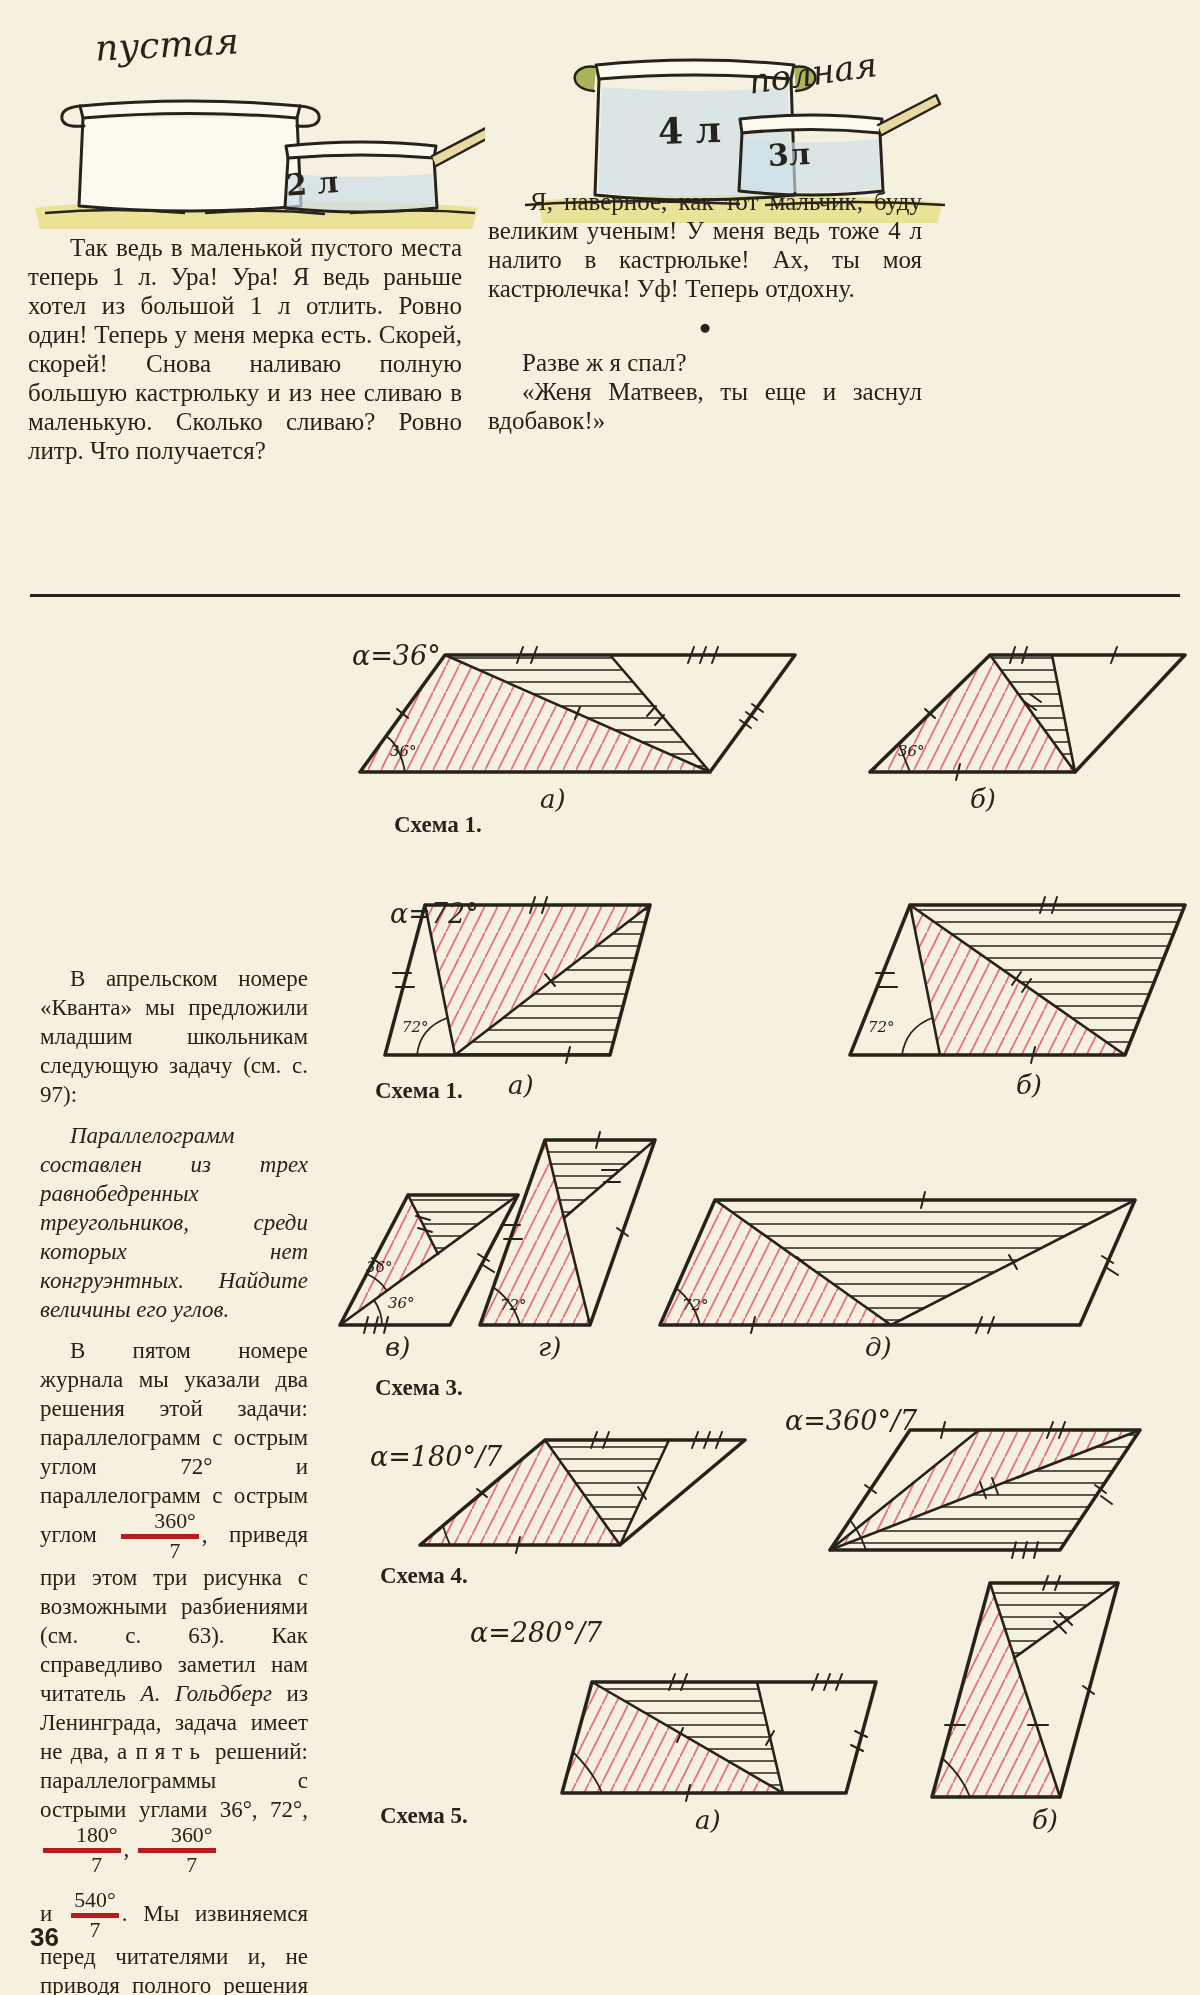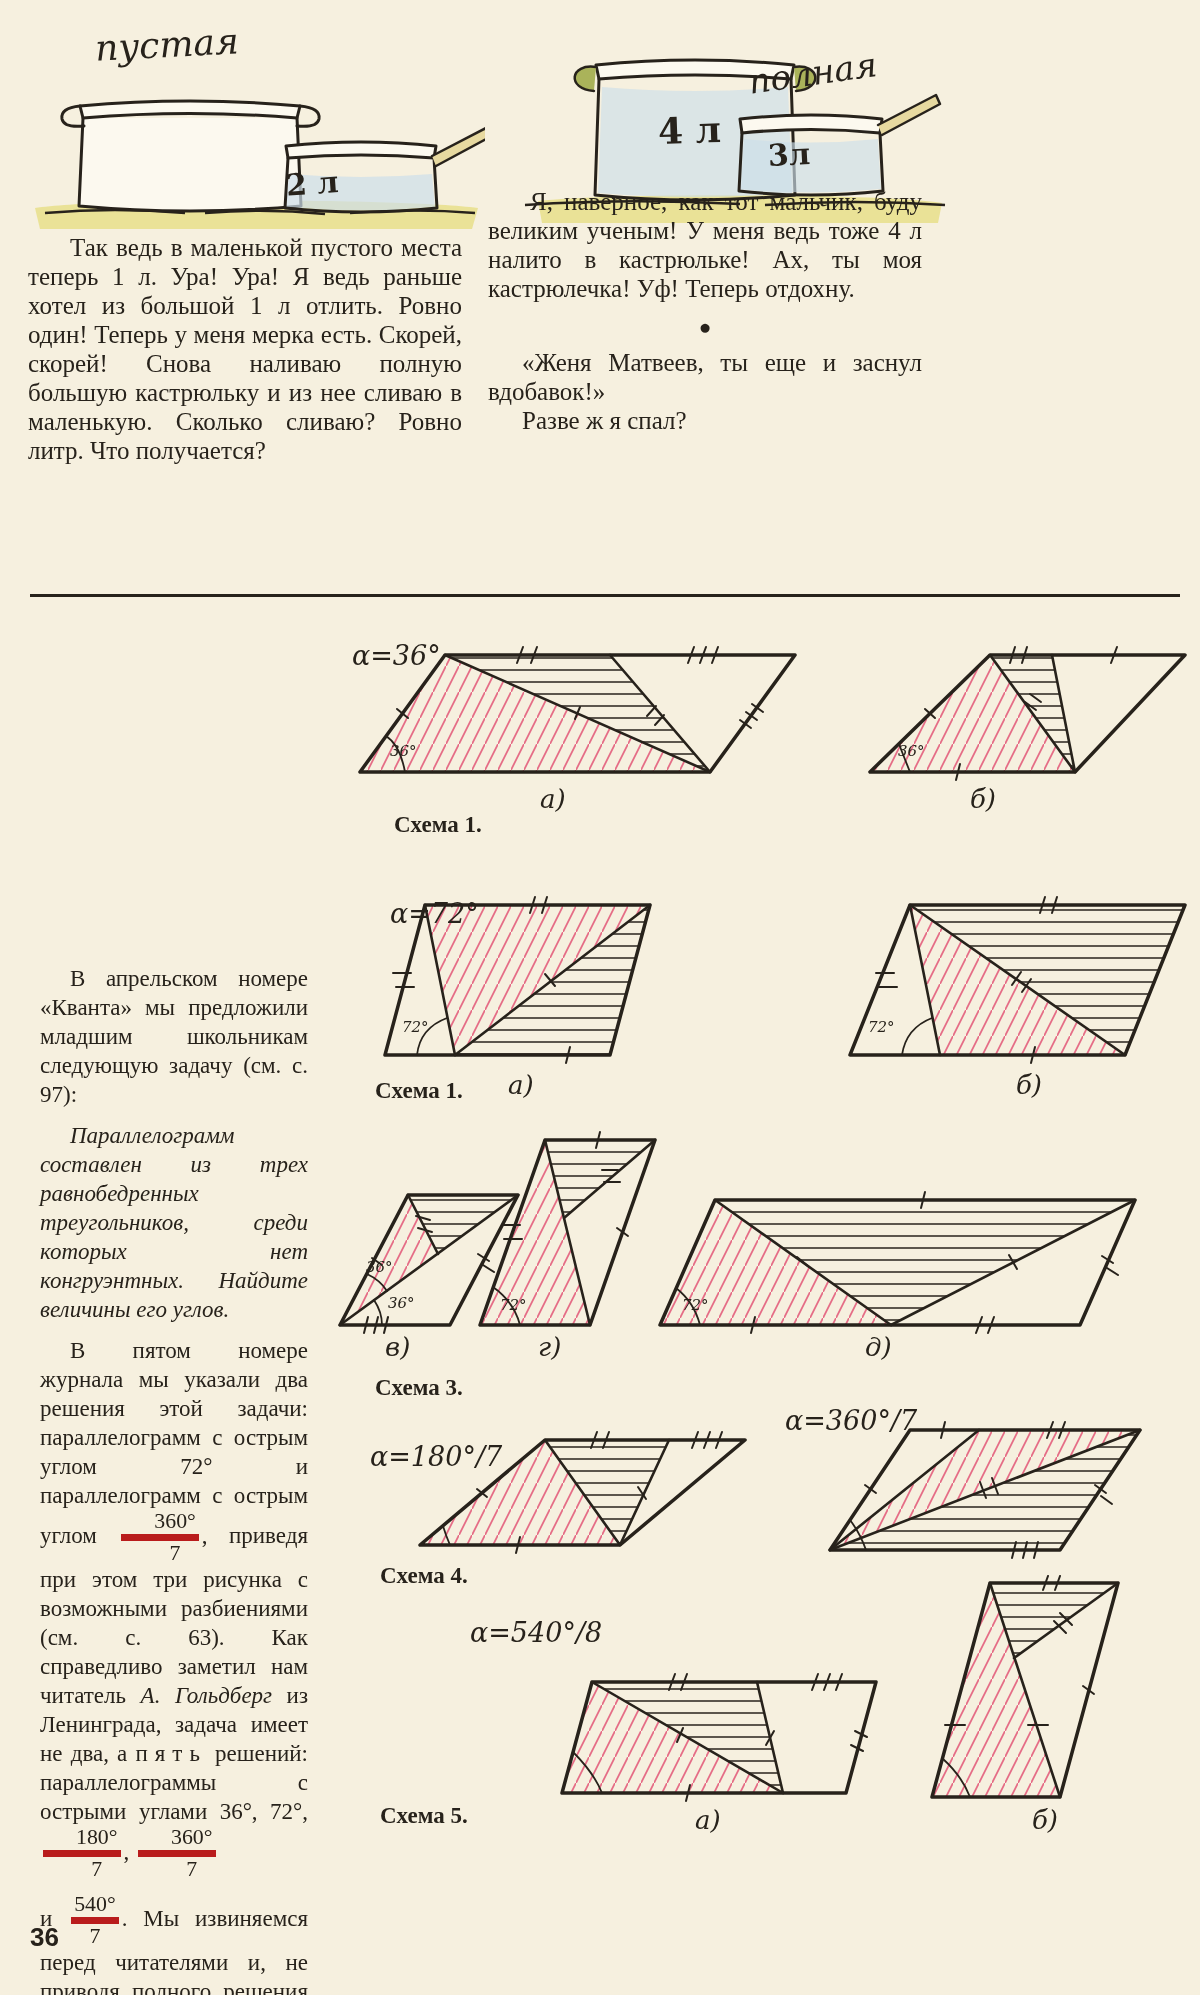--- a/index.html
+++ b/index.html
@@ -14,21 +14,21 @@
   
   .heading{position:absolute;left:30px;top:664px;width:225px;font-size:41px;font-weight:bold;
            line-height:52px;}
   .article{position:absolute;left:28px;top:952px;width:292px;font-size:23px;line-height:29px;
            text-align:justify;}
   .article p{margin:12px;text-indent:30px;}
   .italic{font-style:italic;}
   .spaced{letter-spacing:7px;}
   .frac{display:inline-block;text-align:center;vertical-align:middle;line-height:1.05;
         font-size:0.95em;margin:0 3px;}
-  .frac .num{display:block;border-bottom:7px solid #b91c1c;padding:0 3px 1px 3px;}
+  .frac .num{display:block;border-bottom:5px solid #b91c1c;padding:0 3px 1px 3px;}
   .frac .den{display:block;padding-top:1px;}
   
   .scheme{position:absolute;}
   .scheme svg{position:absolute;left:0;top:0;}
   .slabel{position:absolute;font-style:italic;font-family:"DejaVu Serif",serif;white-space:nowrap;}
   .alpha{font-size:27px;}
   .angle{font-size:15px;}
   .sub{font-size:26px;}
   .caption{position:absolute;font-weight:bold;font-size:23px;font-family:"Liberation Serif",serif;
            white-space:nowrap;}
@@ -106,22 +106,22 @@
     <span class="hand-caption" style="left:238px;top:28px;transform:rotate(-8deg);font-size:34px">полная</span>
   </div>
 
   <div class="story-col" style="left:28px;top:233px;width:434px">
     <p>Так ведь в маленькой пустого места теперь 1 л. Ура! Ура! Я ведь раньше хотел из большой 1 л отлить. Ровно один! Теперь у меня мерка есть. Скорей, скорей! Снова наливаю полную большую кастрюльку и из нее сливаю в маленькую. Сколько сливаю? Ровно литр. Что получается?</p>
   </div>
 
   <div class="story-col" style="left:488px;top:187px;width:434px">
     <p>Я, наверное, как тот мальчик, буду великим ученым! У меня ведь тоже 4 л налито в кастрюльке! Ах, ты моя кастрюлечка! Уф! Теперь отдохну.</p>
     <div class="bullet-row">●</div>
+    <p style="text-indent:34px">Разве ж я спал?</p>
     <p style="text-indent:34px">«Женя Матвеев, ты еще и заснул вдобавок!»</p>
-    <p style="text-indent:34px">Разве ж я спал?</p>
   </div>
 
   <div class="rule"></div>
 
 
   <div class="article">
     <p>В апрельском номере «Кванта» мы предложили младшим школьникам следующую задачу (см. с. 97):</p>
     <p class="italic">Параллелограмм составлен из трех равнобедренных треугольников, среди которых нет конгруэнтных. Найдите величины его углов.</p>
     <p><span>В пятом номере журнала мы указали два решения этой задачи: параллелограмм с острым углом 72° и параллелограмм с острым углом</span>
       <span class="frac"><span class="num">360°</span><span class="den">7</span></span><span>, приведя при этом три рисунка с возможными разбиениями (см. с. 63). Как справедливо заметил нам читатель</span>
@@ -377,21 +377,21 @@
           <line x1="758" y1="1" x2="753" y2="15"></line>
             <line x1="770" y1="1" x2="765" y2="15"></line>
           <line x1="655" y1="150" x2="675" y2="150"></line>
             <line x1="738" y1="150" x2="758" y2="150"></line>
           <line x1="770" y1="38" x2="782" y2="50"></line>
             <line x1="764" y1="46" x2="776" y2="58"></line>
           <line x1="793" y1="111" x2="804" y2="119"></line>
         </g>
       </g>
     </svg>
-    <span class="slabel alpha" style="left:180px;top:42px">α=540°/8</span>
+    <span class="slabel alpha" style="left:180px;top:42px">α=280°/7</span>
     <span class="slabel sub" style="left:405px;top:230px">а)</span>
     <span class="slabel sub" style="left:742px;top:230px">б)</span>
     <span class="caption" style="left:90px;top:228px">Схема 5.</span>
   </div>
 
   <div class="page-number">36</div>
 
 </div>
 
 </body></html>

